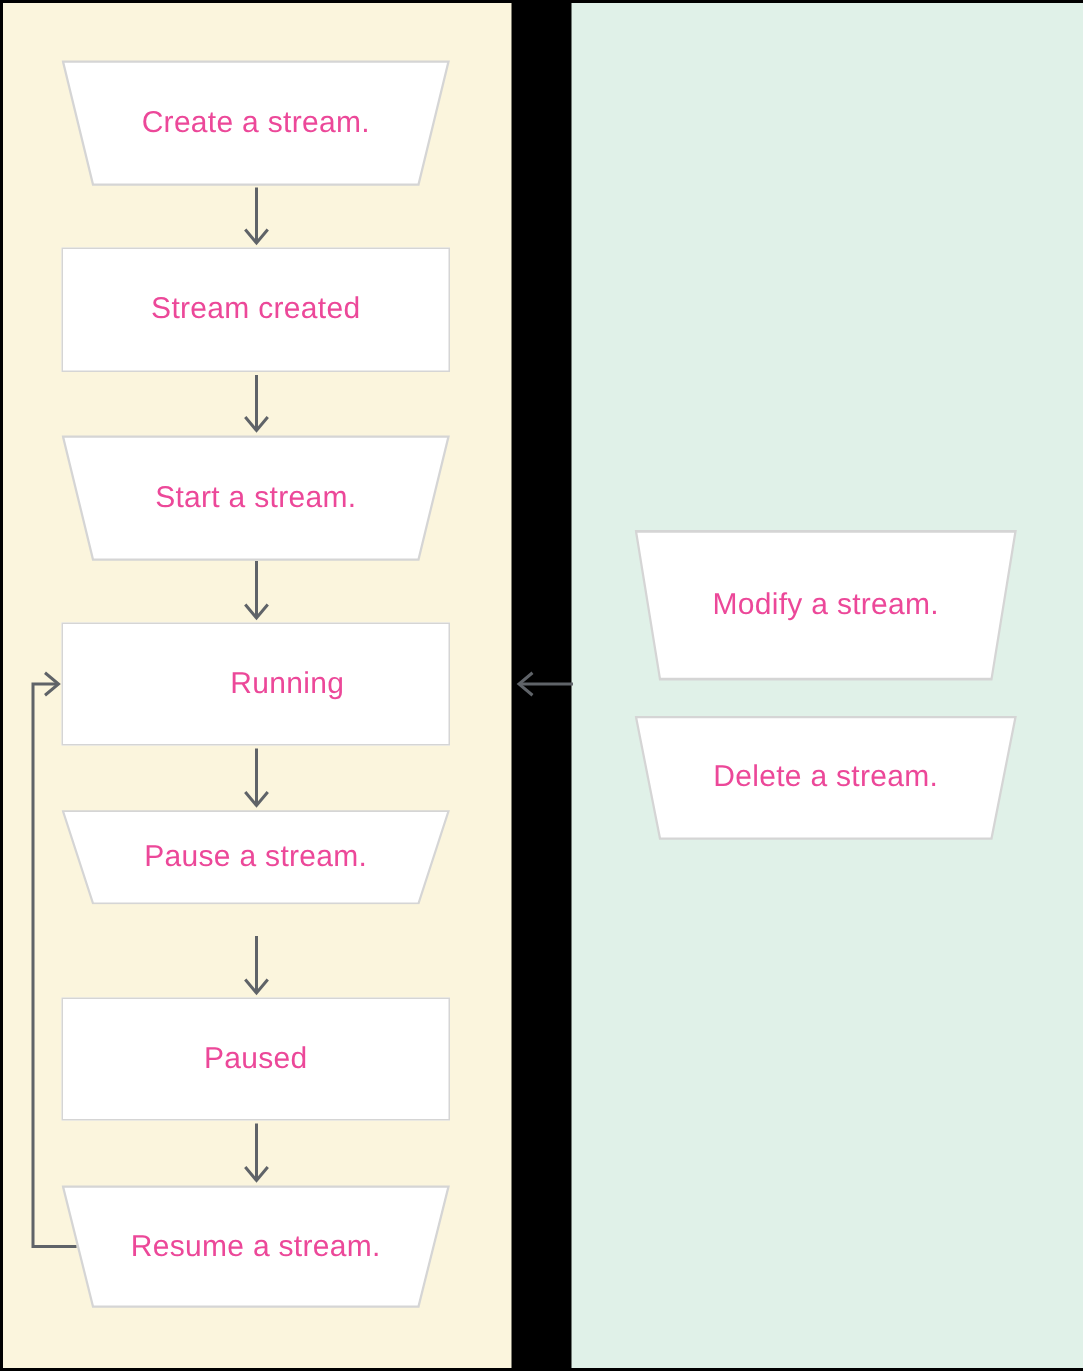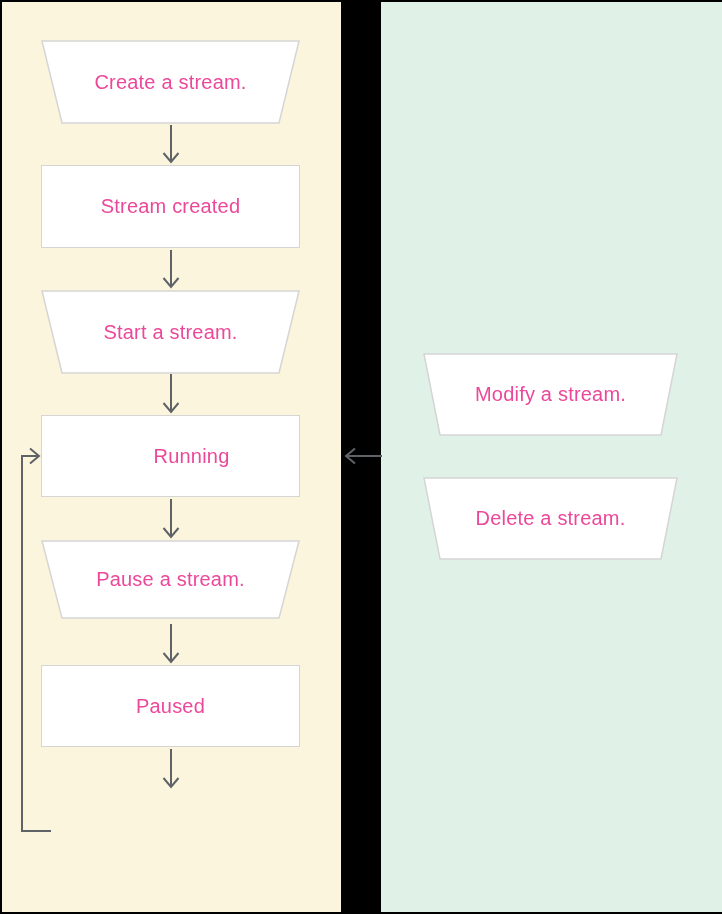--- a/index.html
+++ b/index.html
@@ -138,33 +138,39 @@
     <svg class="shape" viewBox="0 0 259 84" preserveAspectRatio="none">
       <polygon points="1,1 258,1 238,83 21,83"></polygon>
     </svg>
     <span class="label">Start a stream.</span>
   </div>
 
   <div class="node rect" style="left:41px; top:415px; width:259px; height:82px;padding-left:42px;">
     <span class="label">Running</span>
   </div>
 
-  <div class="node trap" style="left:41px; top:540px; width:259px; height:79px;">
+  <div class="node trap" style="left:41px; top:540px; width:259px; height:63px;">
     <svg class="shape" viewBox="0 0 259 83" preserveAspectRatio="none">
       <polygon points="1,1 258,1 238,82 21,82"></polygon>
     </svg>
     <span class="label">Pause a stream.</span>
   </div>
 
   <div class="node rect" style="left:41px; top:665px; width:259px; height:82px;">
     <span class="label">Paused</span>
   </div>
 
+  <div class="node trap" style="left:41px; top:790px; width:259px; height:82px;">
+    <svg class="shape" viewBox="0 0 259 82" preserveAspectRatio="none">
+      <polygon points="1,1 258,1 238,81 21,81"></polygon>
+    </svg>
+    <span class="label">Resume a stream.</span>
+  </div>
 
-  <div class="node trap" style="left:423px; top:353px; width:255px; height:83px;">
+  <div class="node trap" style="left:423px; top:353px; width:255px; height:101px;">
     <svg class="shape" viewBox="0 0 255 83" preserveAspectRatio="none">
       <polygon points="1,1 254,1 238,82 17,82"></polygon>
     </svg>
     <span class="label">Modify a stream.</span>
   </div>
 
   <div class="node trap" style="left:423px; top:477px; width:255px; height:83px;">
     <svg class="shape" viewBox="0 0 255 83" preserveAspectRatio="none">
       <polygon points="1,1 254,1 238,82 17,82"></polygon>
     </svg>

